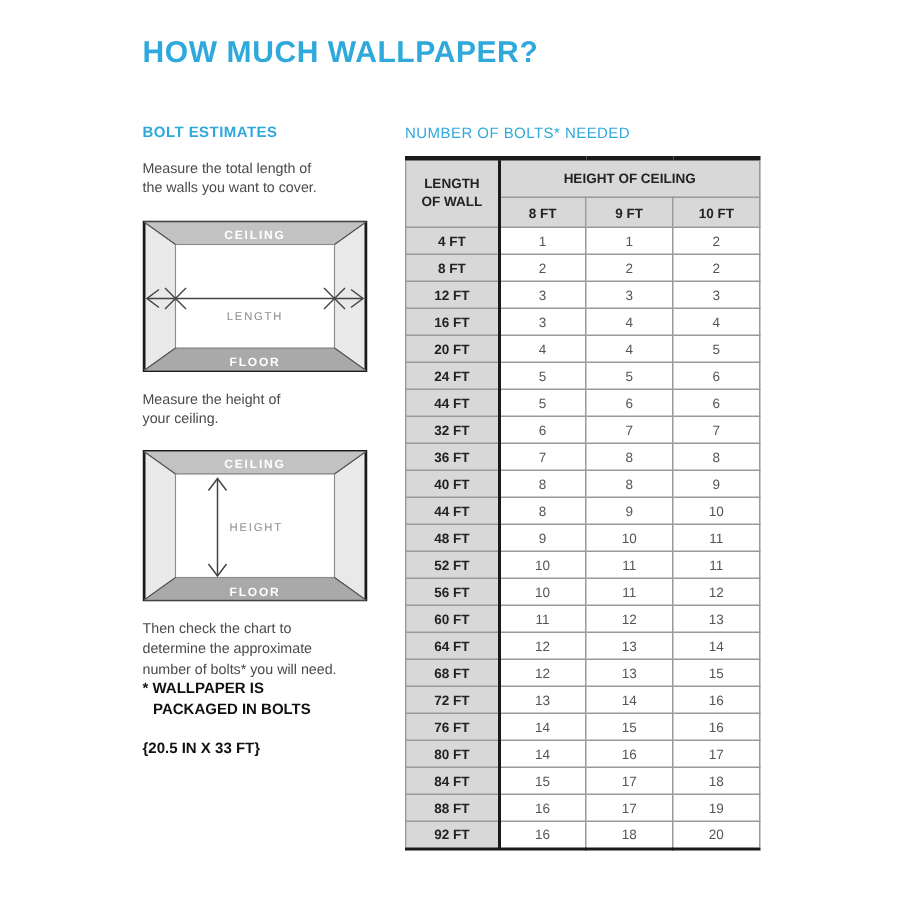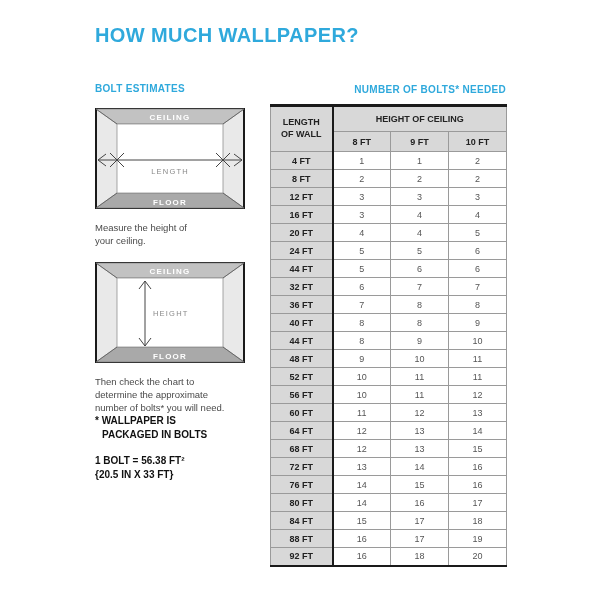--- a/index.html
+++ b/index.html
@@ -33,22 +33,22 @@
   .footnote{
     font-size:10px;font-weight:bold;color:#111;line-height:1.35;
   }
   .footnote .indent{padding-left:7px;}
   .bolt-spec{
     margin-top:13px;font-size:10px;font-weight:bold;color:#111;line-height:1.4;
   }
   
   .right-col{position:absolute;left:270px;top:84px;width:236px;}
   .table-heading{
-    font-size:10px;font-weight:bold;color:var(--accent);
-    letter-spacing:0.3px;text-align:right;margin-bottom:9px;
+    font-size:10px;font-weight:normal;color:var(--accent);
+    letter-spacing:0.3px;text-align:left;margin-bottom:9px;
   }
   table.bolts{
     border-collapse:collapse;width:236px;table-layout:fixed;
     border-top:3px solid var(--bdr-dark);
     border-bottom:2px solid var(--bdr-dark);
     border-left:1px solid var(--bdr-dark);
     border-right:1px solid var(--bdr-dark);
   }
   table.bolts col.c0{width:62px;}
   table.bolts col.c1,table.bolts col.c2,table.bolts col.c3{width:58px;}
@@ -76,20 +76,22 @@
 </head>
 <body>
 
 <div id="page">
 
   <h1 class="page-title">HOW MUCH WALLPAPER?</h1>
 
   <div class="left-col">
     <h2 class="section-heading">BOLT ESTIMATES</h2>
 
+    <p class="step">Measure the total length of
+the walls you want to cover.</p>
 
     <svg class="room-svg" width="150" height="101" viewBox="0 0 150 101">
       <rect x="1" y="1" width="148" height="99" fill="#E9E9E9" stroke="#1A1A1A" stroke-width="2"></rect>
       <polygon points="1,1 149,1 128,16 22,16" fill="#C2C2C2" stroke="#7a7a7a" stroke-width="0.6"></polygon>
       <polygon points="1,100 149,100 128,85 22,85" fill="#A9A9A9" stroke="#7a7a7a" stroke-width="0.6"></polygon>
       <rect x="22" y="16" width="106" height="69" fill="#FFFFFF" stroke="#8a8a8a" stroke-width="0.75"></rect>
       <line x1="1" y1="1" x2="22" y2="16" stroke="#555" stroke-width="0.75"></line>
       <line x1="149" y1="1" x2="128" y2="16" stroke="#555" stroke-width="0.75"></line>
       <line x1="1" y1="100" x2="22" y2="85" stroke="#555" stroke-width="0.75"></line>
       <line x1="149" y1="100" x2="128" y2="85" stroke="#555" stroke-width="0.75"></line>
@@ -132,21 +134,20 @@
     <p class="step">Then check the chart to
 determine the approximate
 number of bolts* you will need.</p>
 
     <div class="footnote">
       <div>* WALLPAPER IS</div>
       <div class="indent">PACKAGED IN BOLTS</div>
     </div>
 
     <div class="bolt-spec">
-      <div>1 BOLT = 56.38 FT²</div>
       <div>{20.5 IN X 33 FT}</div>
     </div>
   </div>
 
   <div class="right-col">
     <h2 class="table-heading">NUMBER OF BOLTS* NEEDED</h2>
 
     <table class="bolts">
       <colgroup>
         <col class="c0">

